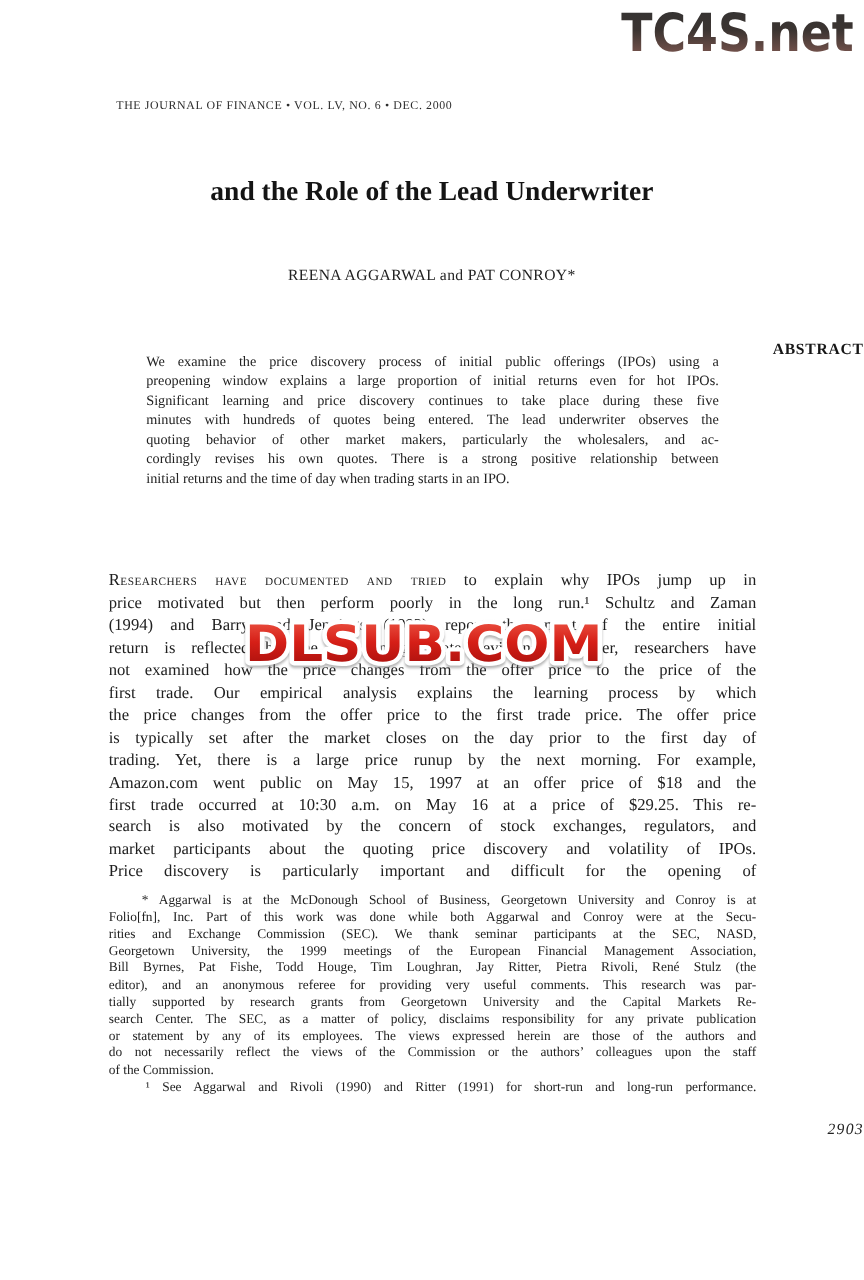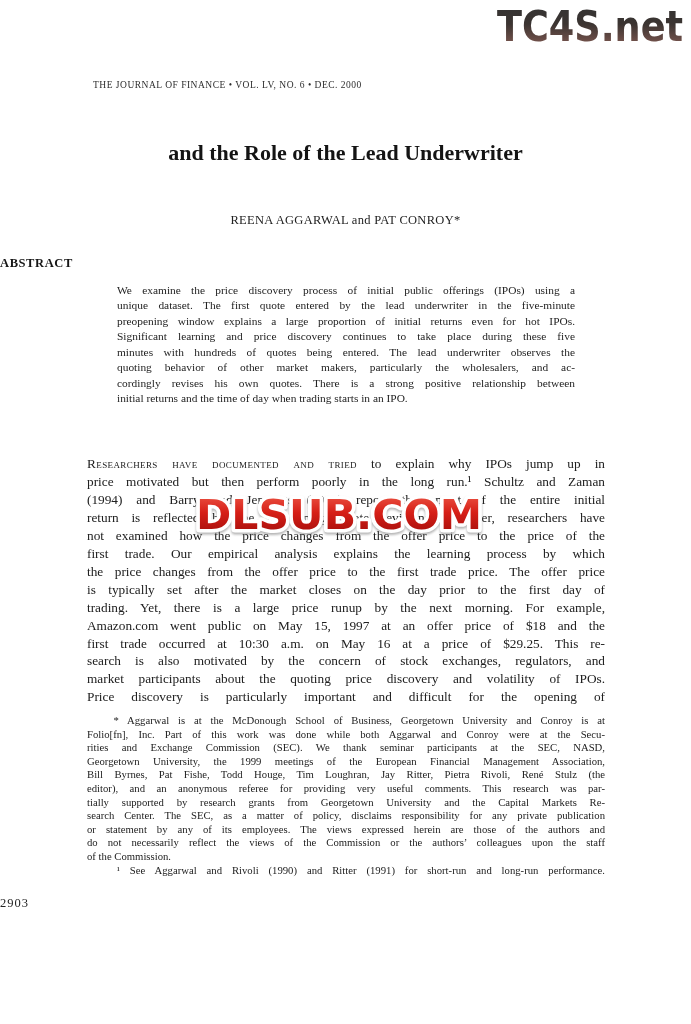--- a/index.html
+++ b/index.html
@@ -32,22 +32,22 @@
   .authors {
     position: absolute;
     left: 0; right: 0; top: 213px;
     text-align: center;
     font-size: 12.5px;
     letter-spacing: 0.3px;
     color: #222;
   }
   .abstract-heading {
     position: absolute;
-    left: 0; right: 0; top: 256px;
-    text-align: left;
+    left: 0; right: 0; top: 272px;
+    text-align: right;
     font-weight: bold;
     font-size: 12.5px;
     letter-spacing: 0.6px;
     color: #161616;
   }
   .abstract {
     position: absolute;
     left: 117px; width: 458px; top: 283px;
     font-size: 11.4px;
     line-height: 15.45px;
@@ -71,24 +71,25 @@
   .footnote-ref {
     position: absolute;
     left: 87px; width: 518px; top: 864px;
     font-size: 10.7px;
     line-height: 13.6px;
     color: #222;
   }
   .page-number {
     position: absolute;
     left: 0; right: 0; top: 896px;
-    text-align: left;
+    text-align: right;
     font-size: 12.5px;
     letter-spacing: 1px;
     color: #222;
+    font-style: italic;
   }
   .tline { text-align: justify; text-align-last: justify; }
   [data-no-justify-last] .tline:last-child { text-align-last: left; }
   .jline { text-align: justify; text-align-last: justify; }
 
   .wm-top { position: absolute; top: 1px; right: 3px; }
   .wm-mid {
     position: absolute; left: 189px; top: 485px;
     filter: drop-shadow(0px 2px 1px rgba(110,110,110,0.5));
   }
@@ -118,21 +119,20 @@
 
   <div class="title">
     <div>and the Role of the Lead Underwriter</div>
   </div>
 
   <div class="authors">REENA AGGARWAL and PAT CONROY*</div>
 
   <div class="abstract-heading">ABSTRACT</div>
   <div class="abstract" data-no-justify-last="">
       <div class="tline">We examine the price discovery process of initial public offerings (IPOs) using a</div>
-      <div class="tline">unique dataset. The first quote entered by the lead underwriter in the five-minute</div>
       <div class="tline">preopening window explains a large proportion of initial returns even for hot IPOs.</div>
       <div class="tline">Significant learning and price discovery continues to take place during these five</div>
       <div class="tline">minutes with hundreds of quotes being entered. The lead underwriter observes the</div>
       <div class="tline">quoting behavior of other market makers, particularly the wholesalers, and ac-</div>
       <div class="tline">cordingly revises his own quotes. There is a strong positive relationship between</div>
       <div class="tline">initial returns and the time of day when trading starts in an IPO.</div>
     </div>
 
   <div class="body-text">
     <div class="jline">

